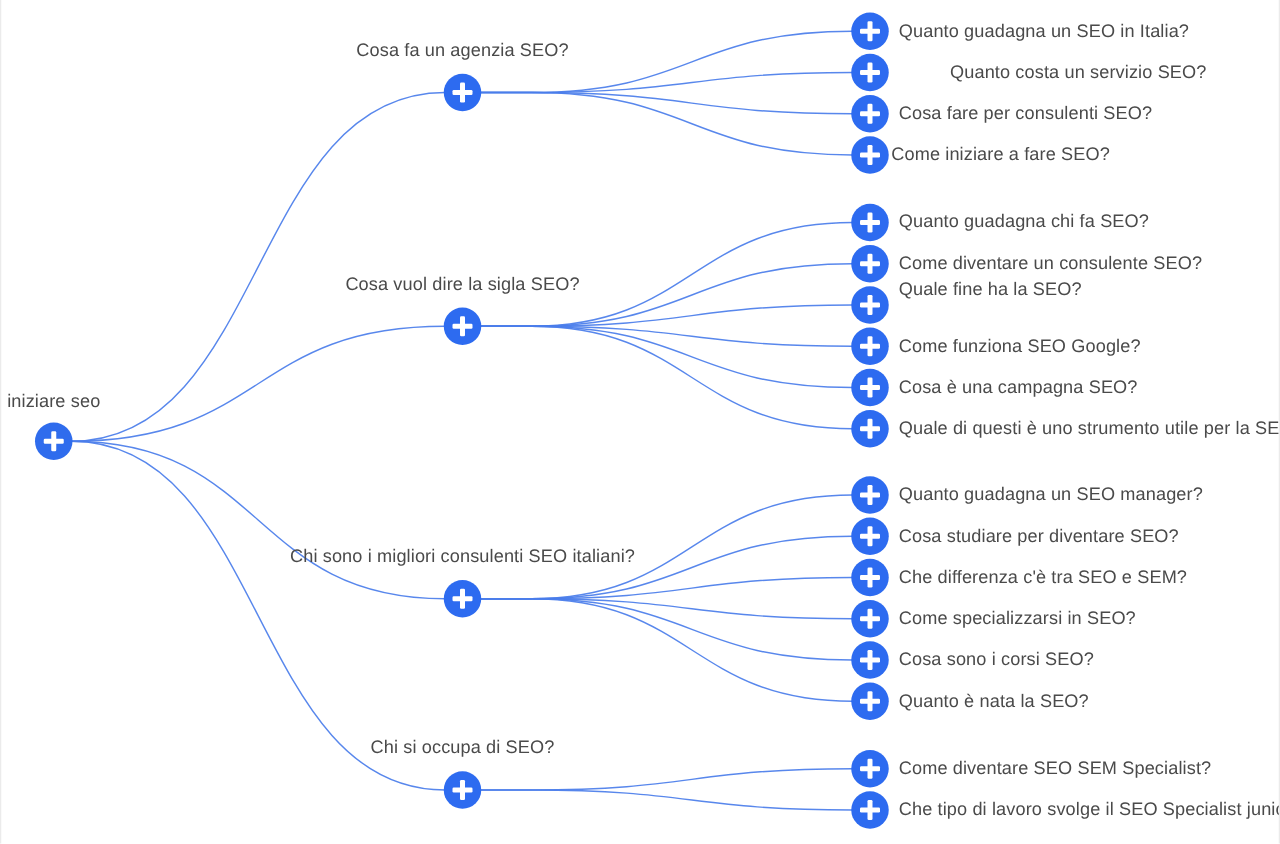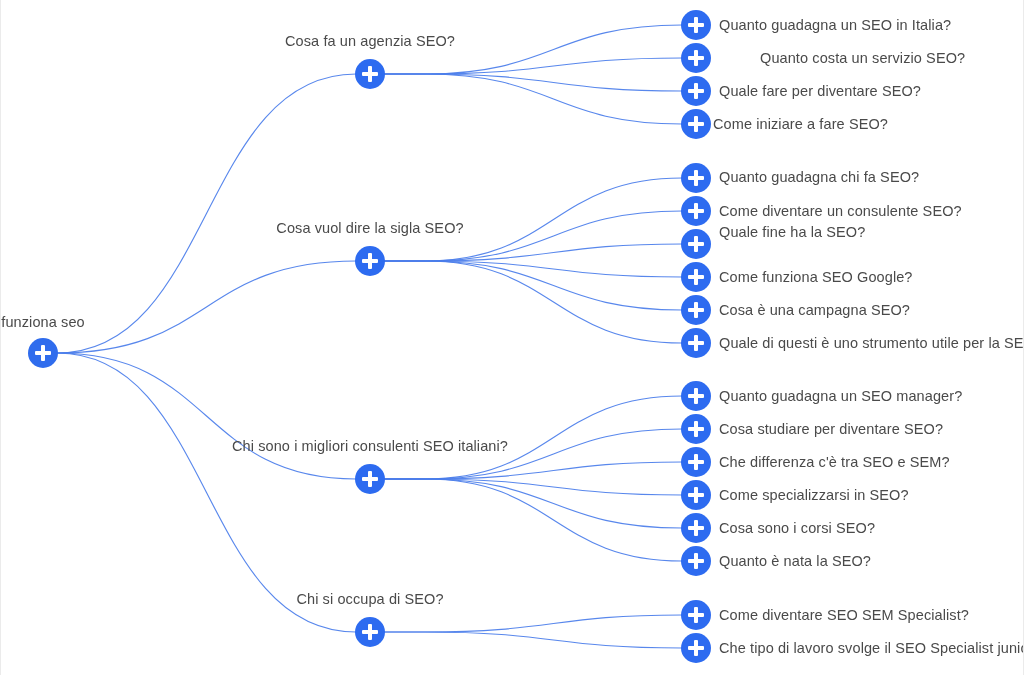--- a/index.html
+++ b/index.html
@@ -104,29 +104,29 @@
       <path d="M 383 479 L 424 479 C 552.5 479, 552.5 429, 681 429" class="edge"></path>
       <path d="M 383 479 L 424 479 C 552.5 479, 552.5 462, 681 462" class="edge"></path>
       <path d="M 383 479 L 424 479 C 552.5 479, 552.5 495, 681 495" class="edge"></path>
       <path d="M 383 479 L 424 479 C 552.5 479, 552.5 528, 681 528" class="edge"></path>
       <path d="M 383 479 L 424 479 C 552.5 479, 552.5 561, 681 561" class="edge"></path>
       <path d="M 383 632 L 424 632 C 552.5 632, 552.5 615, 681 615" class="edge"></path>
       <path d="M 383 632 L 424 632 C 552.5 632, 552.5 648, 681 648" class="edge"></path>
     </svg>
   <div id="nodes">
       <div class="node root" style="left: 42px; top: 353px;"></div>
-      <div class="label above" style="left: 42px; top: 331px;">funziona seo</div>
+      <div class="label above" style="left: 42px; top: 331px;">iniziare seo</div>
       <div class="node branch" style="left: 369px; top: 74px;"></div>
       <div class="label above" style="left: 369px; top: 50px;">Cosa fa un agenzia SEO?</div>
       <div class="node leaf" style="left: 695px; top: 25px;"></div>
       <div class="label right" style="left: 718px; top: 26px;">Quanto guadagna un SEO in Italia?</div>
       <div class="node leaf" style="left: 695px; top: 58px;"></div>
       <div class="label right" style="left: 718px; top: 59px; margin-left: 41px;">Quanto costa un servizio SEO?</div>
       <div class="node leaf" style="left: 695px; top: 91px;"></div>
-      <div class="label right" style="left: 718px; top: 92px;">Quale fare per diventare SEO?</div>
+      <div class="label right" style="left: 718px; top: 92px;">Cosa fare per consulenti SEO?</div>
       <div class="node leaf" style="left: 695px; top: 124px;"></div>
       <div class="label right" style="left: 712px; top: 125px;">Come iniziare a fare SEO?</div>
       <div class="node branch" style="left: 369px; top: 261px;"></div>
       <div class="label above" style="left: 369px; top: 237px;">Cosa vuol dire la sigla SEO?</div>
       <div class="node leaf" style="left: 695px; top: 178px;"></div>
       <div class="label right" style="left: 718px; top: 178px;">Quanto guadagna chi fa SEO?</div>
       <div class="node leaf" style="left: 695px; top: 211px;"></div>
       <div class="label right" style="left: 718px; top: 212px;">Come diventare un consulente SEO?</div>
       <div class="node leaf" style="left: 695px; top: 244px;"></div>
       <div class="label right" style="left: 718px; top: 233px;">Quale fine ha la SEO?</div>

